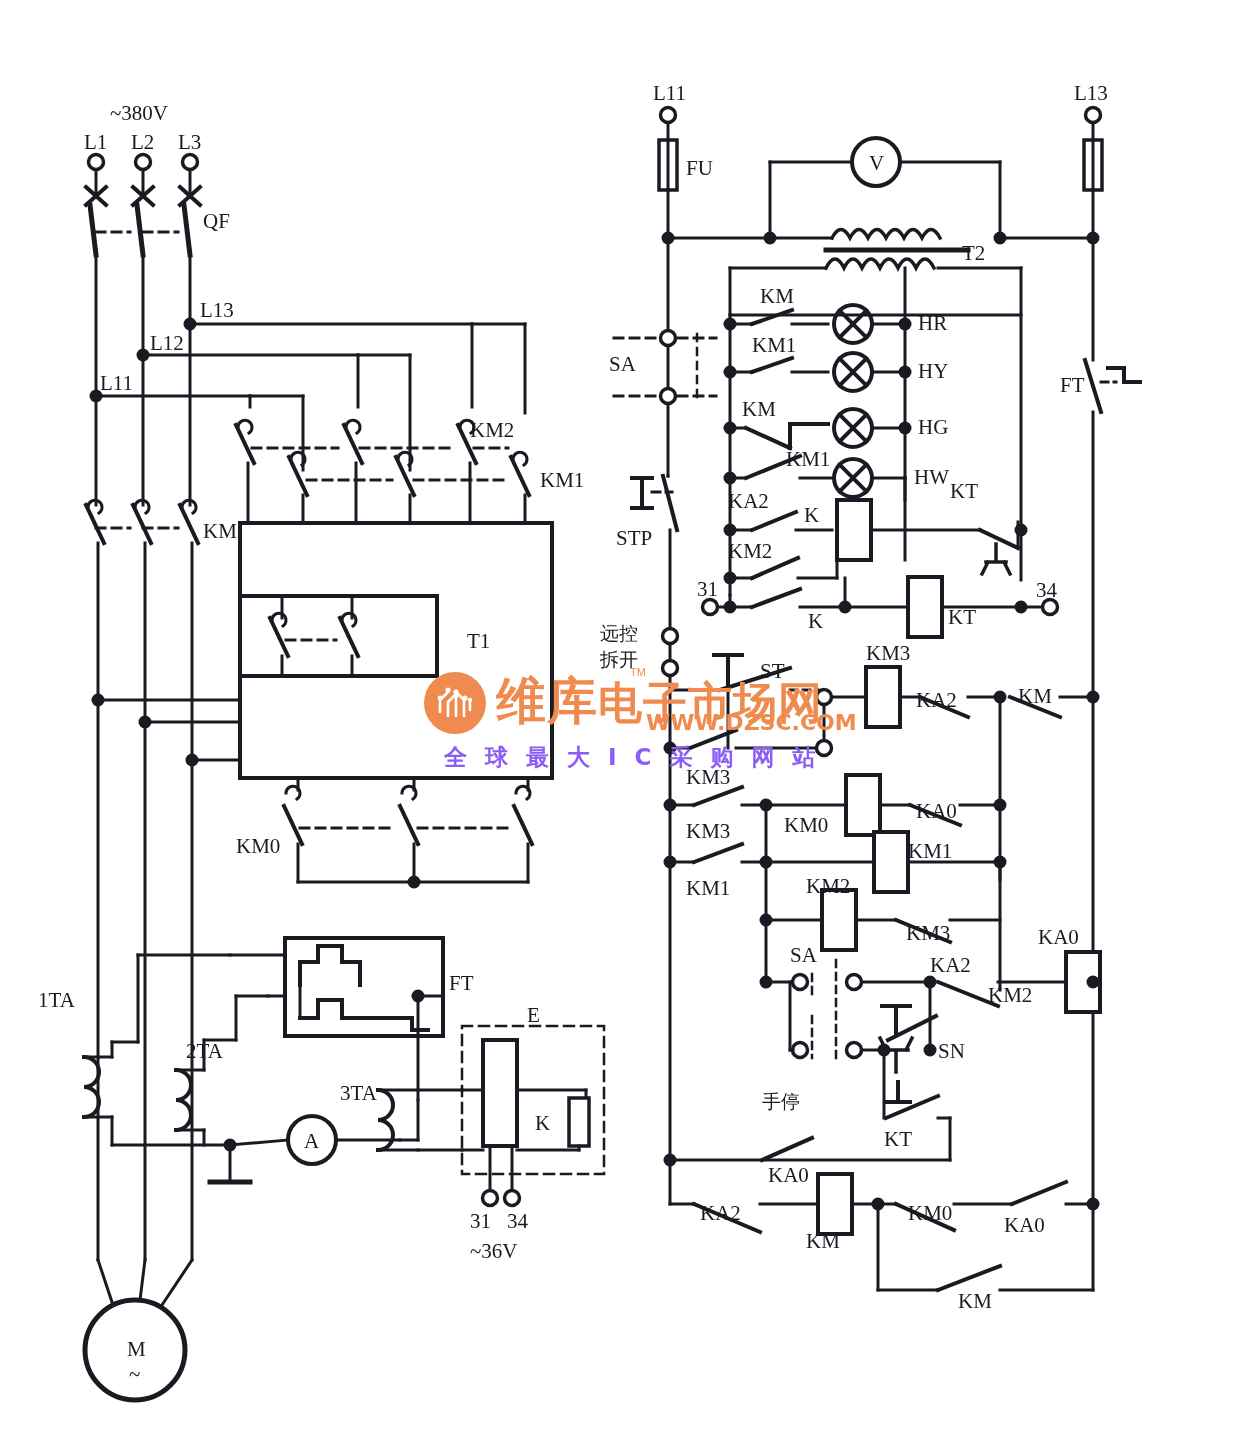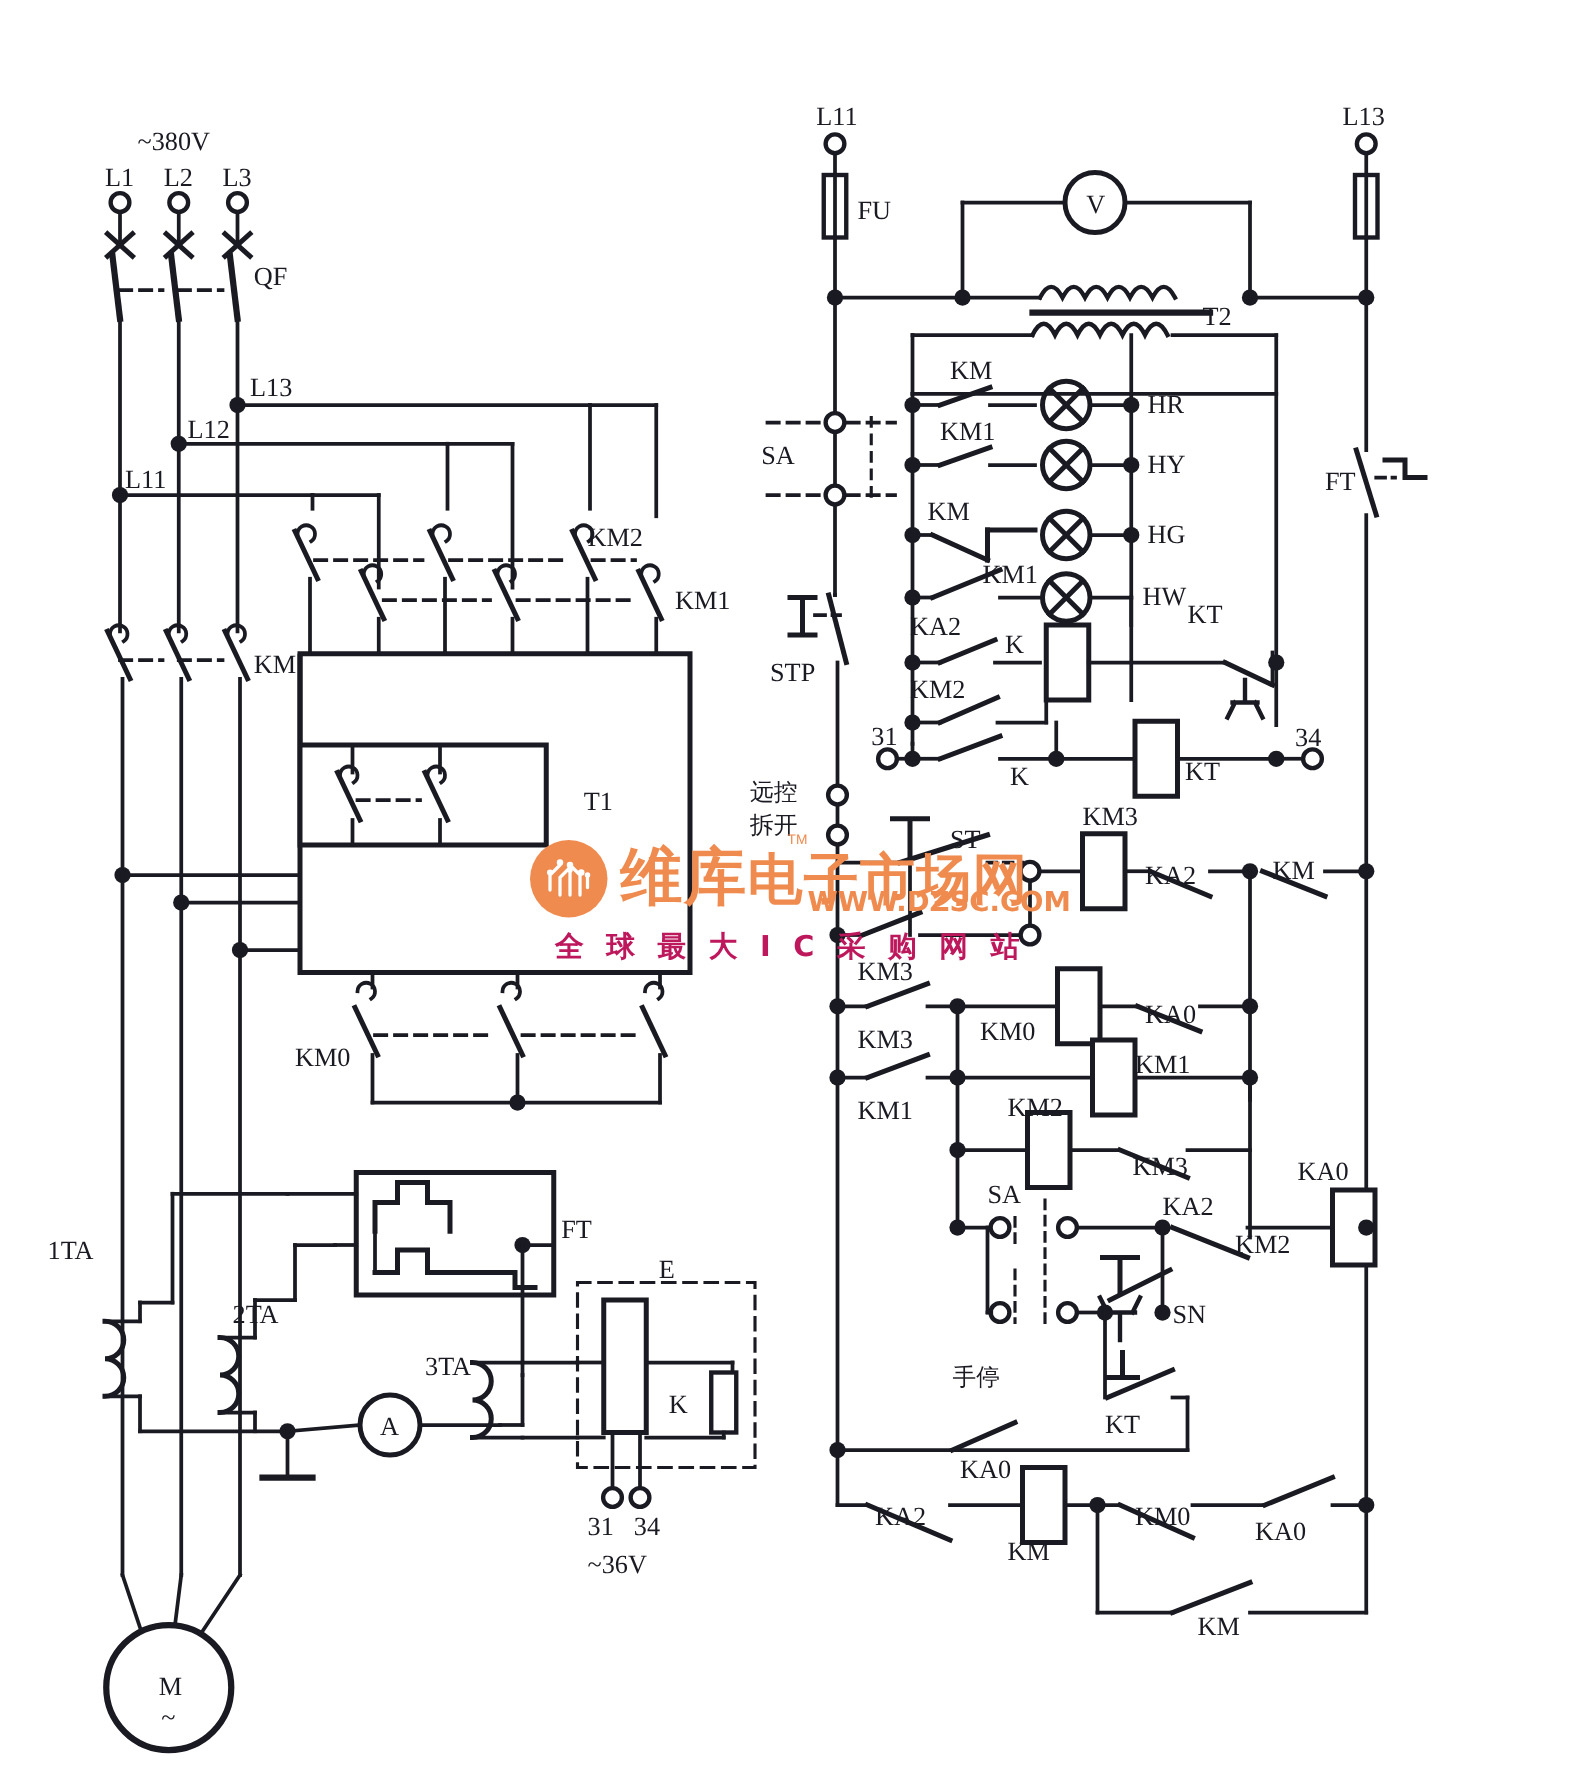--- a/index.html
+++ b/index.html
@@ -7,21 +7,21 @@
   #root{position:relative;width:1257px;height:1433px;background:#fff;overflow:hidden;padding-left:14px;}
   svg#schematic{position:absolute;left:0;top:0;width:1257px;height:1433px;}
   .lbl{font-family:"Liberation Serif",serif;font-size:21px;fill:#1a1a22;}
   .lbl-cjk{font-family:"DejaVu Sans",sans-serif;font-size:19px;fill:#1a1a22;}
   .wm-wrap{position:absolute;left:424px;top:664px;width:420px;height:118px;pointer-events:none;}
   .wm-logo{position:absolute;left:0;top:8px;width:62px;height:62px;border-radius:50%;background:#ef8b4e;}
   .wm-logo svg{position:absolute;left:10px;top:10px;}
   .wm-big{position:absolute;left:72px;top:8px;font-family:"DejaVu Sans",sans-serif;font-size:50px;font-weight:bold;color:#ef8b4e;letter-spacing:1px;line-height:58px;white-space:nowrap;}
   .wm-tm{position:absolute;left:206px;top:2px;font-family:Liberation Sans, sans-serif;font-size:11px;color:#ef8b4e;}
   .wm-url{position:absolute;left:222px;top:46px;font-family:"DejaVu Sans",sans-serif;font-size:22px;font-weight:bold;color:#ef8b4e;letter-spacing:0px;white-space:nowrap;}
-  .wm-sub{position:absolute;left:20px;top:78px;font-family:"DejaVu Sans",sans-serif;font-size:23px;font-weight:bold;color:#be185d;letter-spacing:5px;white-space:nowrap;}
+  .wm-sub{position:absolute;left:20px;top:78px;font-family:"DejaVu Sans",sans-serif;font-size:23px;font-weight:bold;color:#8b5cf6;letter-spacing:5px;white-space:nowrap;}
 </style>
 </head>
 <body>
 
 <div id="root">
 
 <svg id="schematic" viewBox="0 0 1257 1433">
   <defs>
     <g id="lampsym">
       <circle cx="0" cy="0" r="19" fill="none" stroke="#1a1a22" stroke-width="4"></circle>

